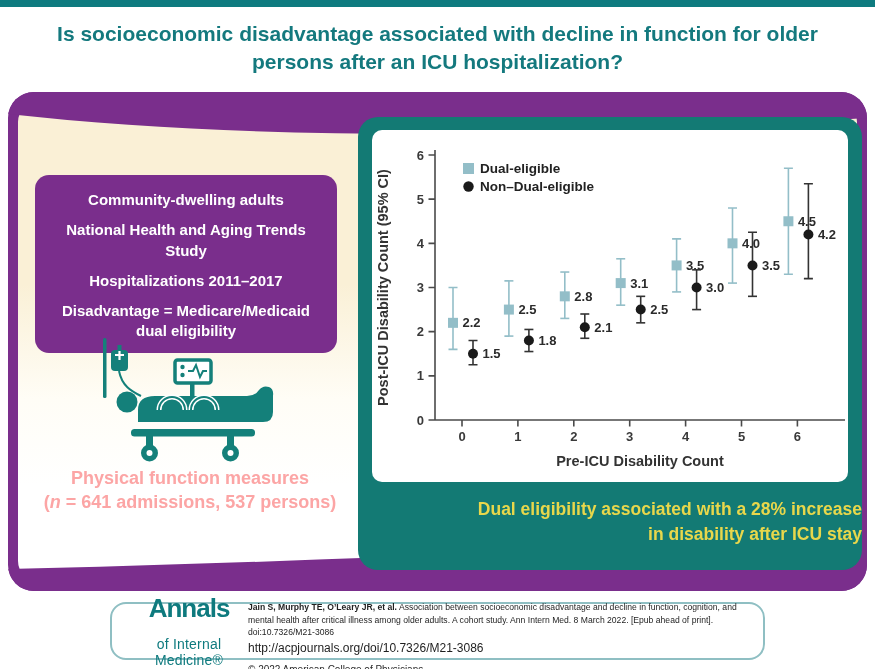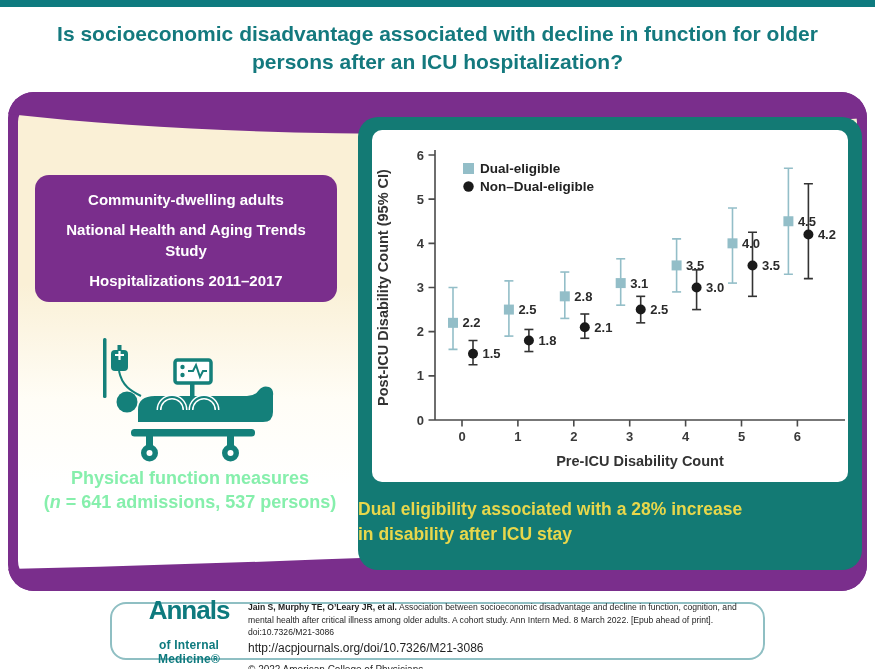--- a/index.html
+++ b/index.html
@@ -25,42 +25,42 @@
   .study-box{
     position:absolute;left:27px;top:58px;width:302px;box-sizing:border-box;
     background:#7a2e8c;border-radius:14px;padding:15px 10px 9px 10px;
     color:#ffffff;font-weight:bold;font-size:15px;text-align:center;line-height:1.35;margin-top:25px;
   }
   .study-box p{margin:0 0 10px 0;}
   .study-box p:last-child{margin-bottom:2px;}
   .bed-icon{position:absolute;left:67px;top:246px;}
   .measures{
     position:absolute;left:10px;top:374px;width:344px;text-align:center;
-    color:#86efac;font-weight:bold;font-size:18px;line-height:1.35;
+    color:#fca5a5;font-weight:bold;font-size:18px;line-height:1.35;
   }
   .teal-box{
     position:absolute;left:350px;top:25px;width:504px;height:453px;
     background:#137a74;border-radius:20px;
   }
   .chart-panel{
     position:absolute;left:14px;top:13px;width:476px;height:352px;
     background:#ffffff;border-radius:10px;overflow:hidden;
   }
   .takeaway{
-    position:absolute;left:0;top:380px;width:100%;text-align:left;
+    position:absolute;left:0;top:380px;width:100%;text-align:right;
     color:#e8d74b;font-weight:bold;font-size:17.5px;line-height:1.4;
   }
   .footer{
     position:absolute;left:110px;top:602px;width:655px;height:58px;box-sizing:border-box;
     border:2px solid #8fbfc3;border-radius:16px;
     display:flex;align-items:center;padding:3px 12px;background:#ffffff;
   }
   .logo{width:118px;flex:0 0 auto;text-align:center;padding-left:6px;}
   .logo-main{color:#0e7a7e;font-weight:bold;font-size:26px;letter-spacing:-1px;line-height:1;}
-  .logo-sub{color:#0e7a7e;font-weight:bold;font-size:12px;margin-top:15px;letter-spacing:0.2px;}
+  .logo-sub{color:#0e7a7e;font-weight:normal;font-size:14px;margin-top:15px;letter-spacing:0.2px;}
   .cite{flex:1 1 auto;color:#1e1e1e;font-size:8.6px;line-height:1.5;margin-top:16px;}
   .cite-text b{font-weight:bold;}
   .cite-url{font-size:12px;}
   .copyright{margin-top:5px;font-size:10px;color:#2a2a2a;}
 </style>
 </head>
 <body>
 
 <div class="page">
 
@@ -78,20 +78,21 @@
       <path d="M0,22 C250,50 560,46 859,26 L859,0 L0,0 Z" fill="#7a2e8c"></path>
     </svg>
     <svg class="wave-bottom" width="859" height="62" viewBox="0 0 859 62">
       <path d="M0,40 C280,34 600,18 859,12 L859,62 L0,62 Z" fill="#7a2e8c"></path>
     </svg>
 
     <div class="study-box">
       <p>Community-dwelling adults</p>
       <p>National Health and Aging Trends Study</p>
       <p>Hospitalizations 2011–2017</p>
+      <p>Disadvantage = Medicare/Medicaid dual eligibility</p>
     </div>
 
     <svg class="bed-icon" width="220" height="124" viewBox="0 0 220 124">
       <g fill="#14807a" stroke="none">
         <rect x="28" y="0" width="3.5" height="60" rx="1.5"></rect>
         <rect x="36" y="12" width="17" height="21" rx="4"></rect>
         <rect x="42.5" y="7" width="4" height="6"></rect>
         <path d="M44,33 C47,48 56,53 66,58" fill="none" stroke="#14807a" stroke-width="2"></path>
         <path d="M40,17 h9 M44.5,13 v9" fill="none" stroke="#ffffff" stroke-width="2.2"></path>
         <rect x="100" y="22" width="36" height="23" rx="2.5" fill="#ffffff" stroke="#14807a" stroke-width="3.5"></rect>

